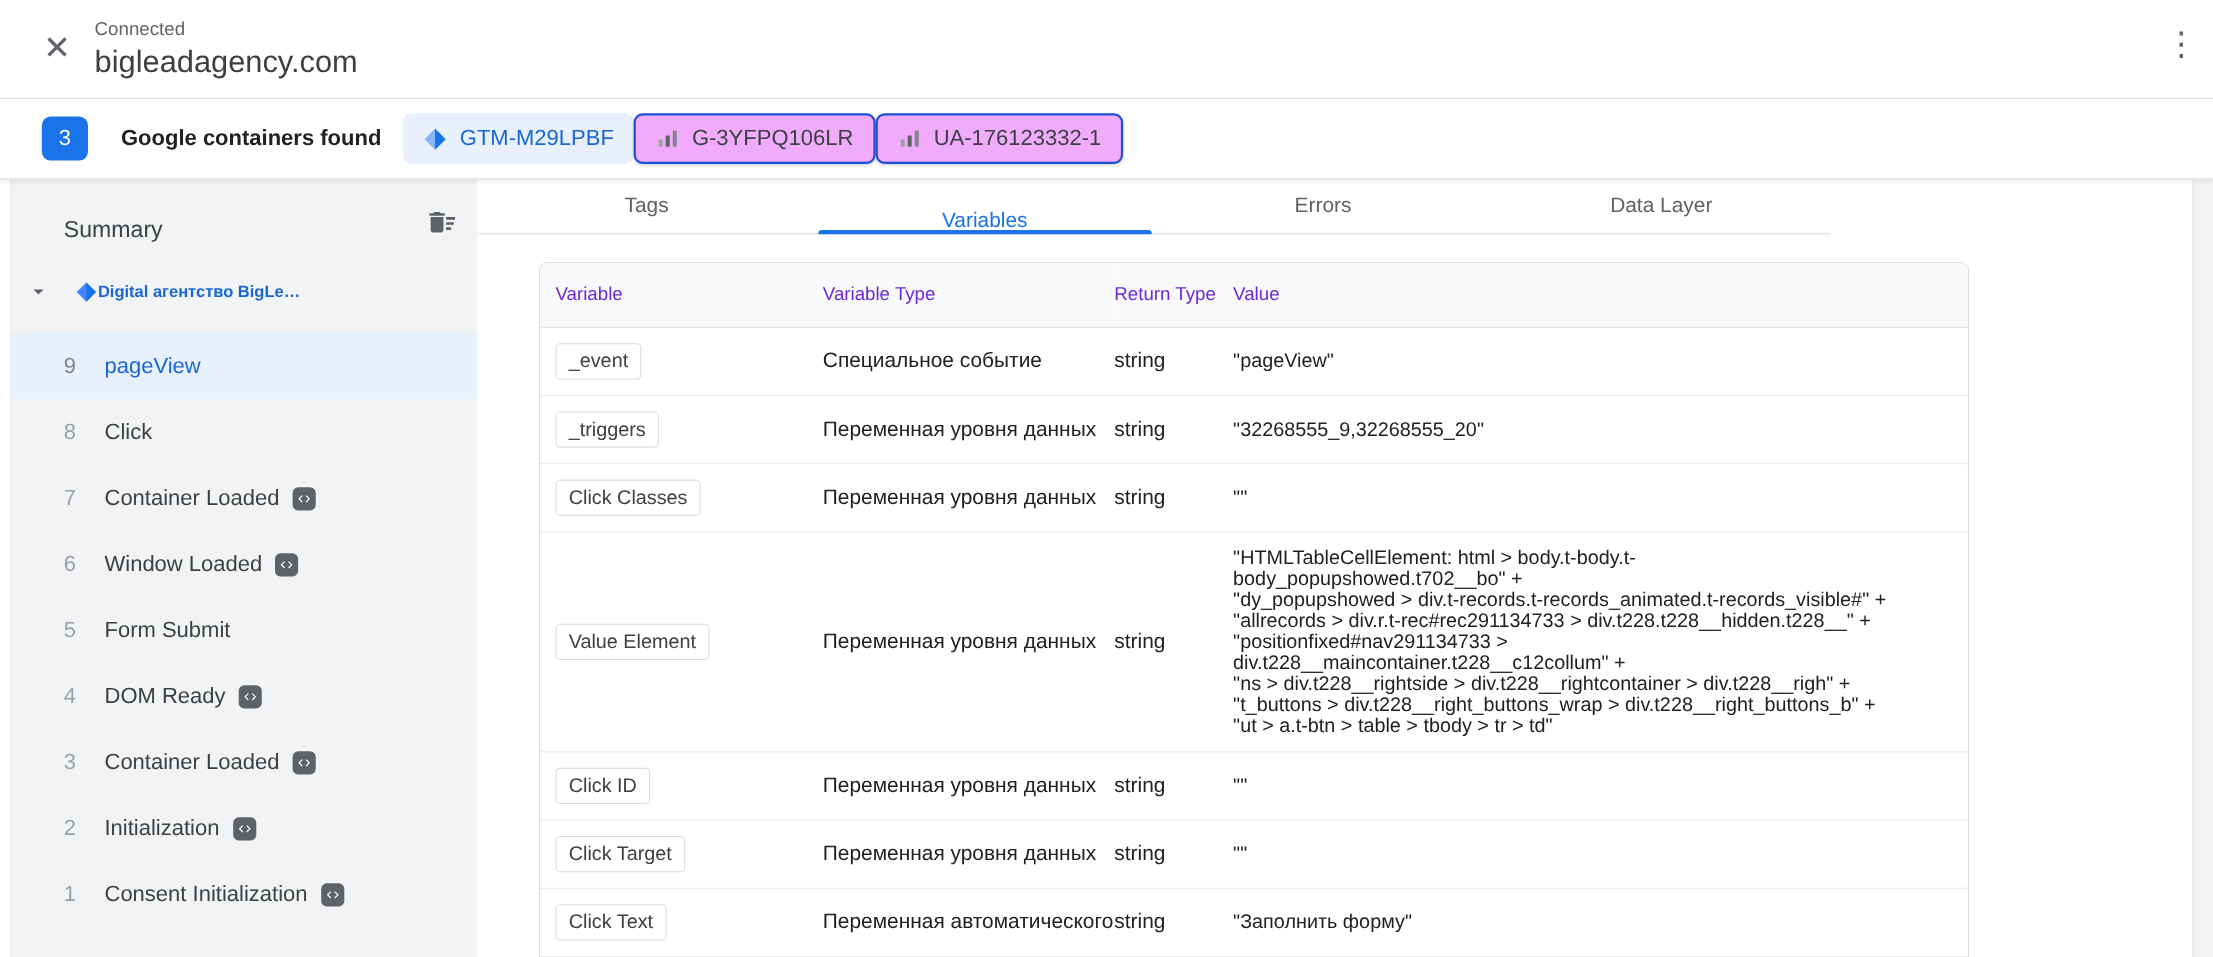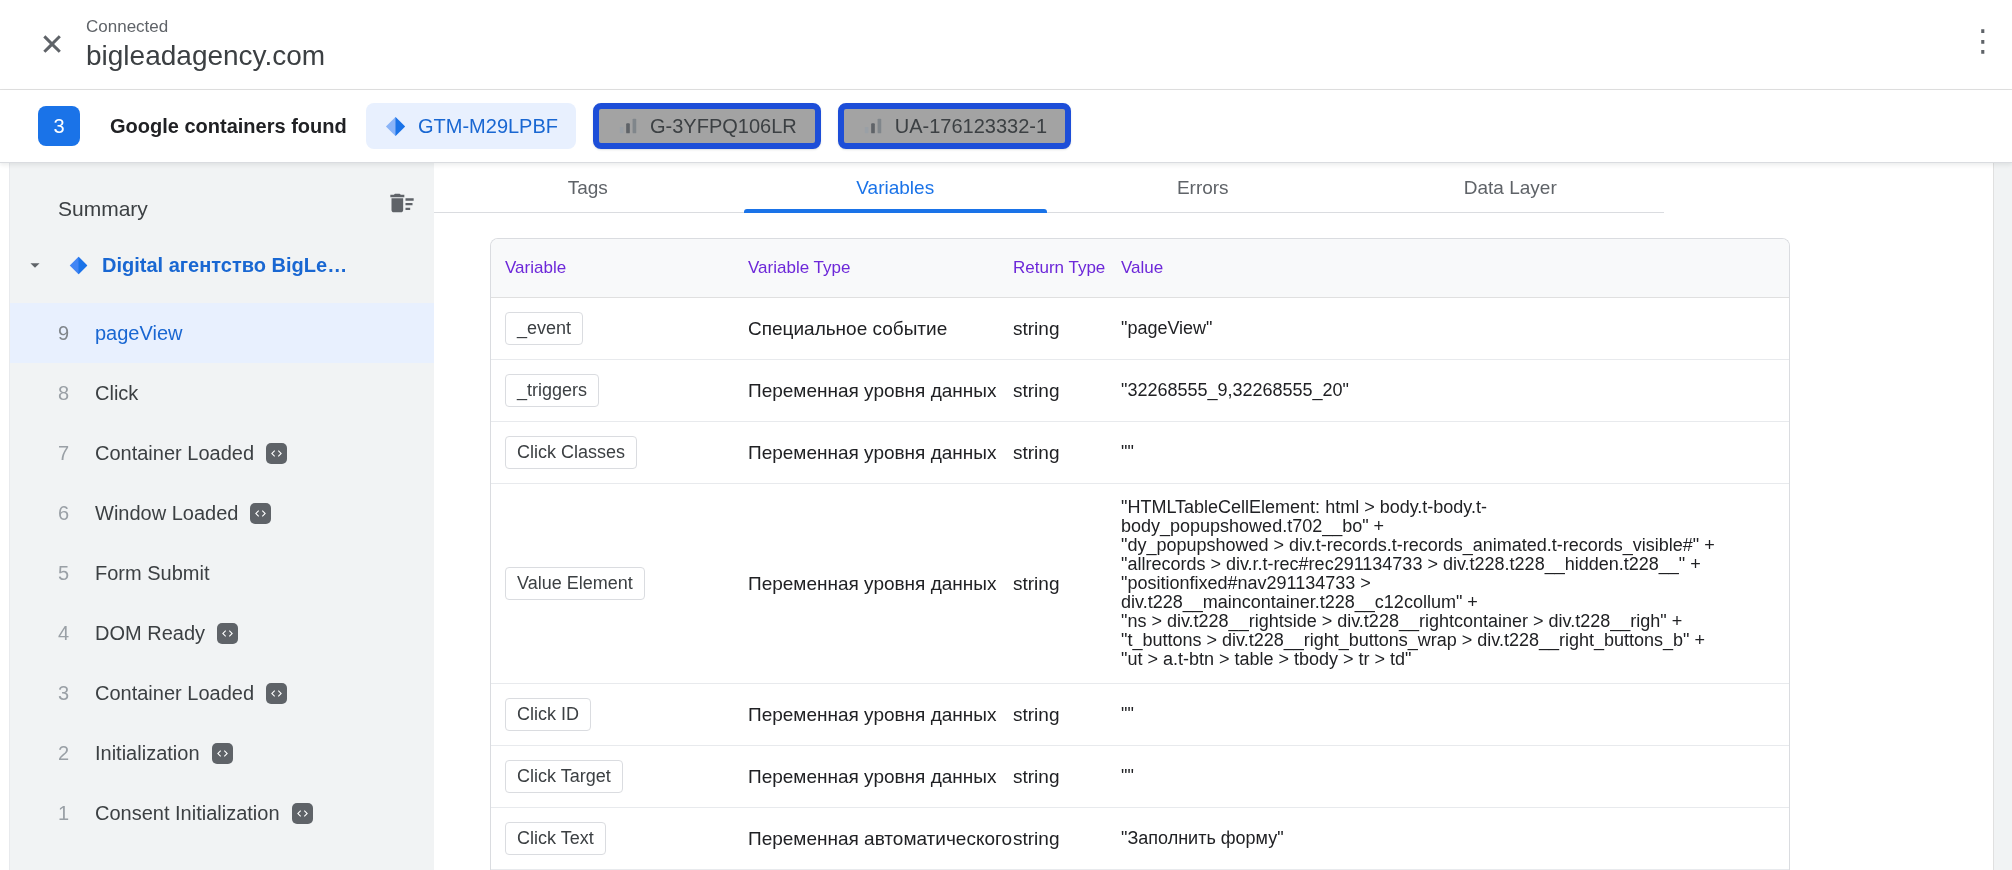--- a/index.html
+++ b/index.html
@@ -17,57 +17,57 @@
   .kebab { position:absolute; right:14px; top:24px; font-size:30px; color:#5f6368; cursor:pointer;
     letter-spacing:0; line-height:1.1; }
 
   
   .containers-bar { height:73px; background:#fff; display:flex; align-items:center;
     border-bottom:1px solid #dadce0; box-shadow:0 2px 4px rgba(60,64,67,.10); position:relative; z-index:5; }
   .count-badge { width:42px; height:40px; margin-left:38px; background:#1a73e8; color:#fff;
     border-radius:8px; display:flex; align-items:center; justify-content:center; font-size:20px; }
   .found-label { margin-left:30px; font-size:20px; font-weight:bold; color:#202124; width:252px; }
   .chip { height:46px; border-radius:8px; display:flex; align-items:center; padding:4px 18px;
-    margin-right:17px; cursor:pointer; font-size:20px; }
+    cursor:pointer; font-size:20px; }
   .chip svg { margin-right:11px; }
   .chip--gtm { background:#e8f0fe; color:#1967d2; margin-left:4px; }
-  .chip--plain { background:#a3a3a3; color:#3c4043; border:6px solid #1d4ed8;
+  .chip--plain { background:#f0abfc; color:#3c4043; border:2px solid #1d4ed8;
     box-shadow:0 1px 2px rgba(60,64,67,.15); }
 
   
   .page-body { display:flex; height:707px; }
   .left-gutter { width:10px; background:#fff; border-right:1px solid #e8eaed; }
   .sidebar { width:424px; background:#f1f3f4; flex:none; overflow:hidden; }
   .main { flex:1; background:#fff; position:relative; overflow:hidden; }
   .right-gutter { width:19px; background:#f1f3f4; border-left:1px solid #e0e0e0; flex:none; }
 
   
   .summary-row { height:64px; display:flex; align-items:flex-end; justify-content:space-between;
     padding:0 16px 6px 48px; }
   .summary-label { font-size:21px; color:#3c4043; }
   .trash-btn { cursor:pointer; margin-right:2px; }
   .container-row { height:76px; display:flex; align-items:center; padding-left:12px; cursor:pointer; }
   .caret { margin:0 0 0 2px; }
   .container-row .diamond { margin-left:22px; }
-  .container-name { margin-left:13px; font-size:20px; font-weight:bold; color:#1967d2;
+  .container-name { font-size:15px; font-weight:bold; color:#1967d2;
     white-space:nowrap; overflow:hidden; }
   .event-row { height:60px; display:flex; align-items:center; padding-left:48px; cursor:pointer; }
   .event-row.selected { background:#e8f0fe; }
   .ev-num { width:37px; font-size:20px; color:#9aa0a6; flex:none; }
   .event-row.selected .ev-num { color:#80868b; }
   .ev-label { font-size:20px; color:#3c4043; }
   .event-row.selected .ev-label { color:#1967d2; }
   .code-badge { width:21px; height:21px; margin-left:12px; background:#5f6368; border-radius:5px;
     display:flex; align-items:center; justify-content:center; flex:none; }
 
   
   .tabbar { height:50px; border-bottom:1px solid #dadce0; display:flex; width:1230px; }
   .tab { flex:1; display:flex; align-items:center; justify-content:center; font-size:19px;
     color:#5f6368; cursor:pointer; position:relative; }
-  .tab.active { color:#1a73e8; }
+  .tab.active { color:#1a73e8;align-items:flex-end; }
   .tab.active::after { content:""; position:absolute; left:2px; right:2px; bottom:-1px; height:4px;
     background:#1a73e8; border-radius:3px 3px 0 0; }
 
   
   .card { margin:25px 0 0 56px; width:1300px; border:1px solid #dadce0; border-bottom:none;
     border-radius:8px 8px 0 0; overflow:hidden; min-height:640px; background:#fff; }
   table.vars { width:100%; border-collapse:collapse; table-layout:fixed; }
   col.c-var { width:257px; } col.c-type { width:265px; } col.c-ret { width:108px; } col.c-val { width:670px; }
   thead td { background:#f8f9fa; color:#6d28d9; font-size:17px; padding:19px 12px 19px 0;
     border-bottom:1px solid #e0e0e0; }

